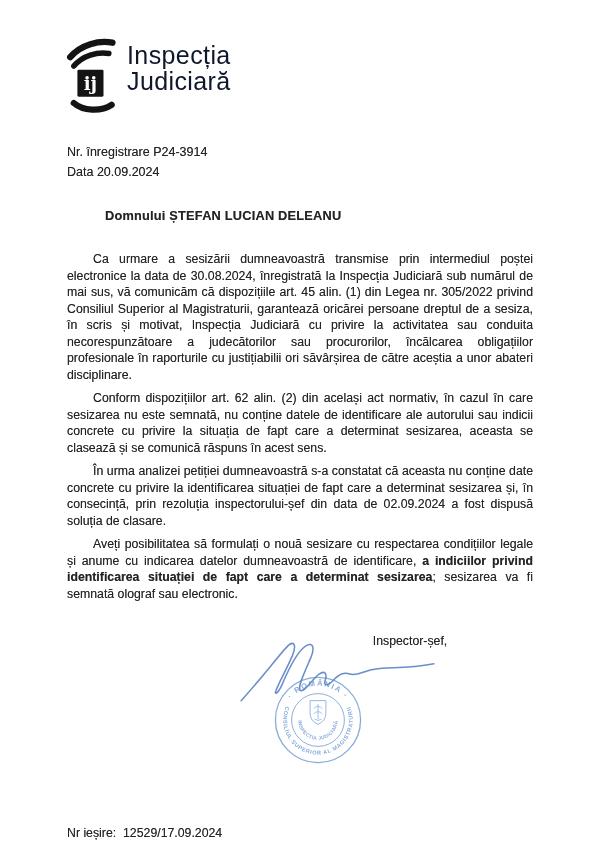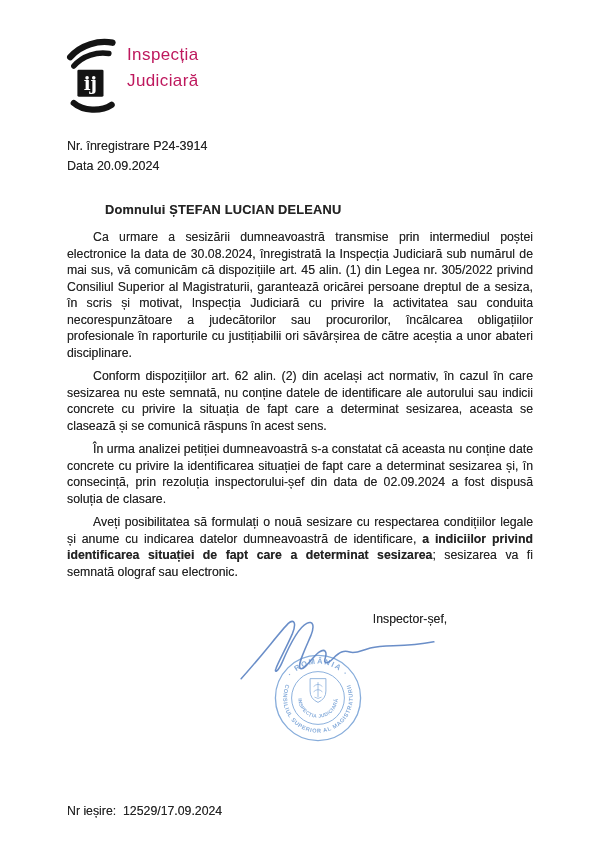--- a/index.html
+++ b/index.html
@@ -12,41 +12,41 @@
     color:#242424;
     overflow:hidden;
     box-sizing:border-box;
     padding:38px 67px 0 67px;
   }
   
   .brand-row{display:flex;align-items:flex-start;gap:10px;height:76px;margin-left:-4px;}
   .brand-icon{flex:0 0 auto;}
   .brand-text{display:flex;flex-direction:column;justify-content:flex-start;padding-top:4px;}
   .brand-text span{
-    font-size:17px;line-height:26px;color:#be185d;letter-spacing:.4px;
+    font-size:25px;line-height:26px;color:#0f172a;letter-spacing:.4px;
     font-weight:400;
   }
   
-  .reg-block{margin-top:22px;}
+  .reg-block{margin-top:28px;}
   .reg-block div{
     font-size:12.5px;line-height:20px;
     text-shadow:0 0 .45px rgba(36,36,36,.6);
   }
   
   .addressee{
     margin-top:26px;
     text-align:left;
     padding-left:38px;           
     font-weight:700;
     font-size:12.8px;
     letter-spacing:.2px;
     text-shadow:0 0 .35px rgba(36,36,36,.5);
   }
   
-  .body-text{margin-top:12px;}
+  .body-text{margin-top:28px;}
   .body-text p{
     margin:0 0 7px 0;
     font-size:12.3px;
     line-height:16.5px;
     text-align:justify;
     text-indent:26px;
     text-shadow:0 0 .45px rgba(36,36,36,.55);
   }
   .body-text p strong{font-weight:700;}
   

